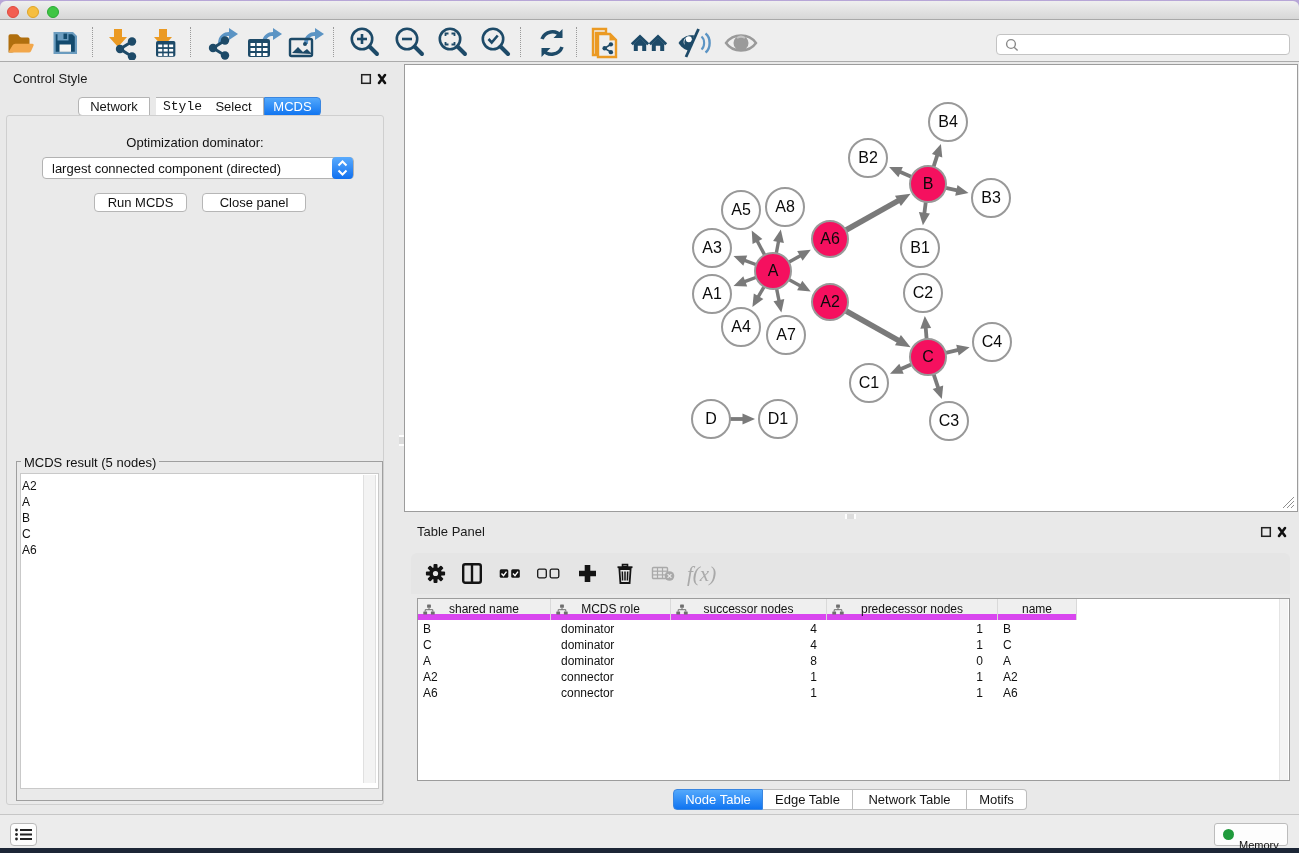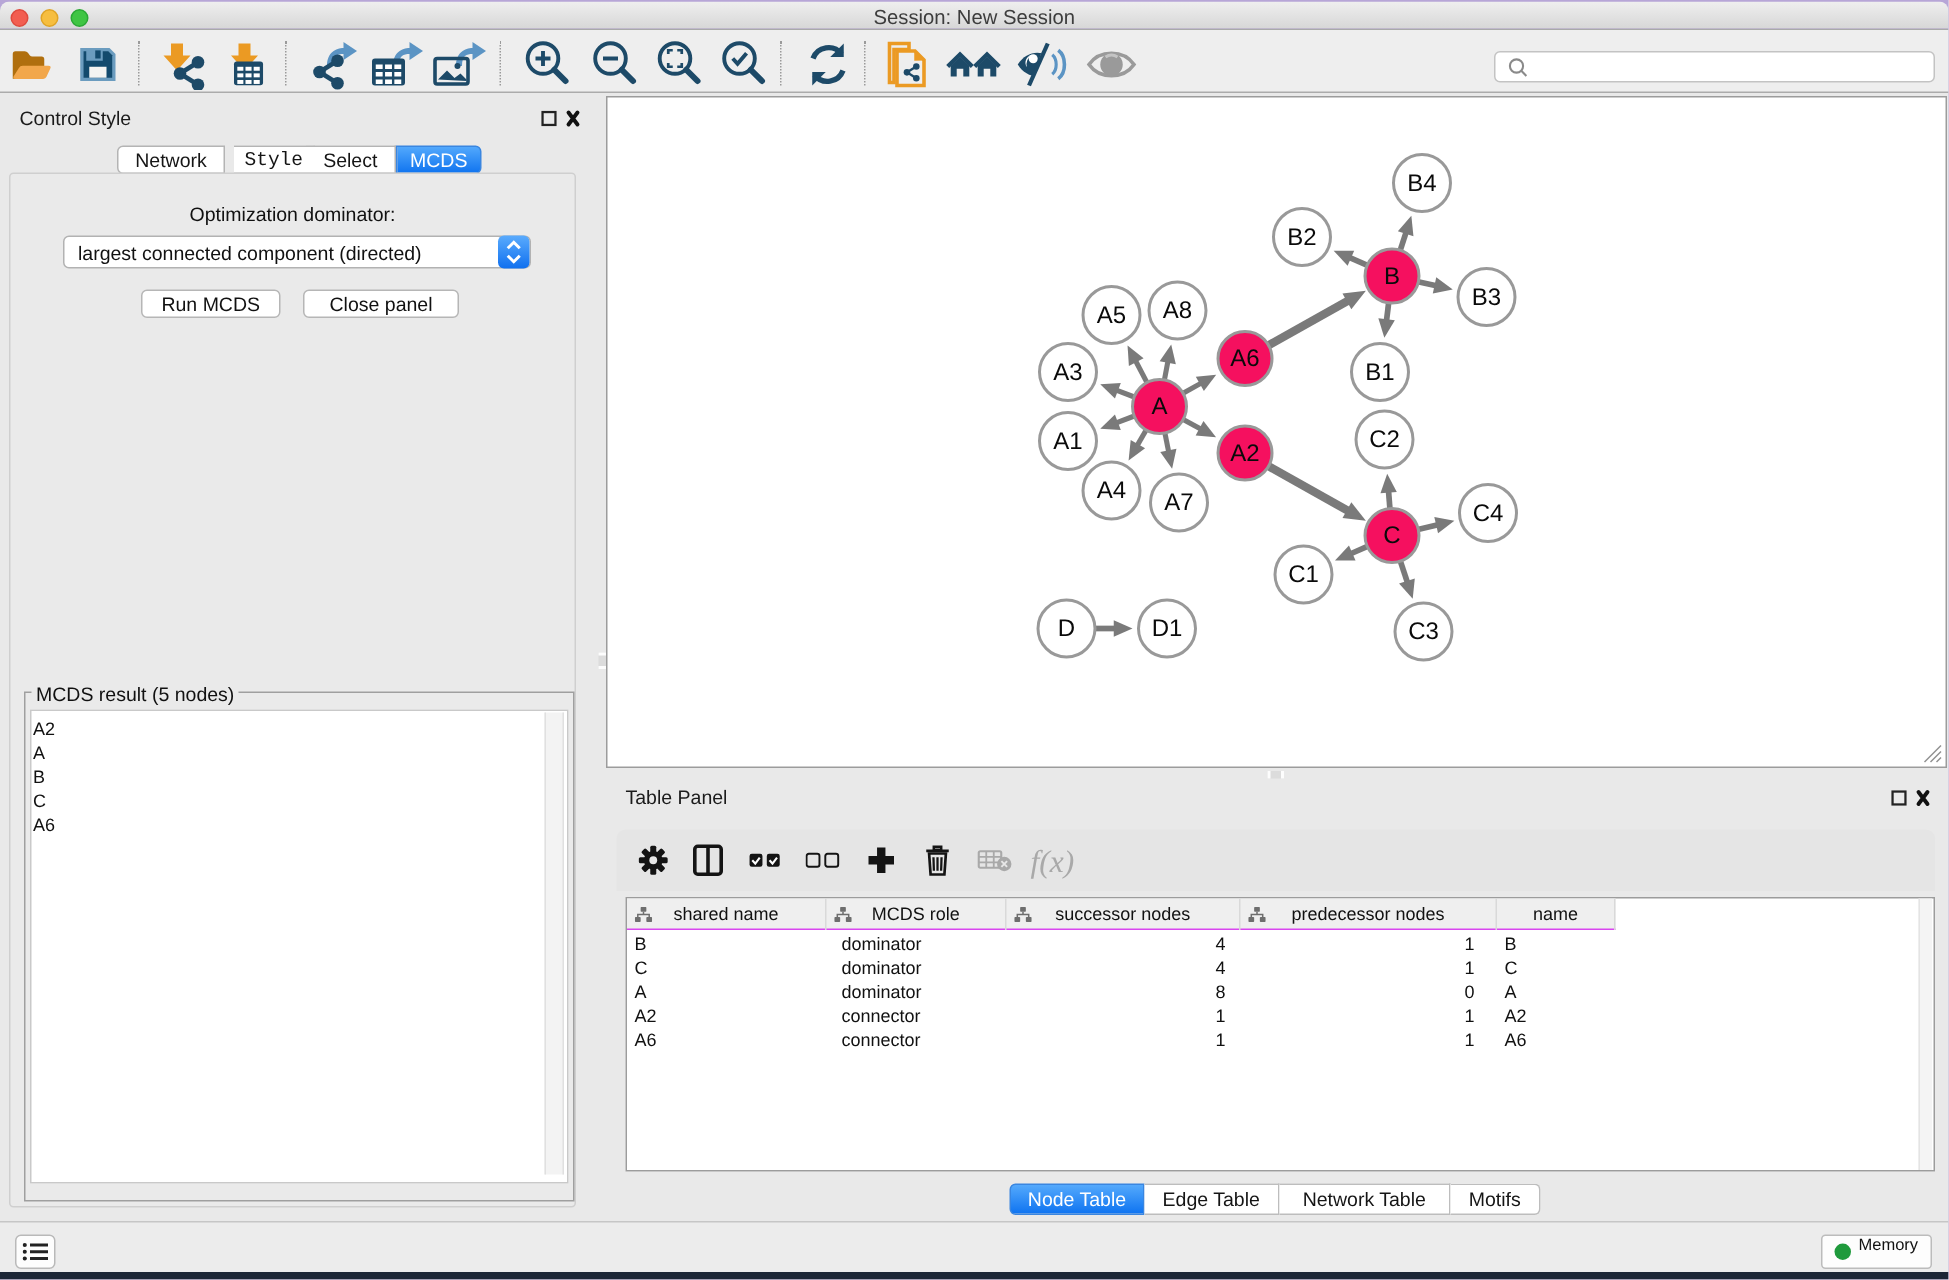--- a/index.html
+++ b/index.html
@@ -58,21 +58,21 @@
   font-weight:bold; color:#333; }
 #graph { position:absolute; left:2px; top:22px; }
 
 
 #tp-title { position:absolute; left:417px; top:524px; font-size:13px; color:#1b1b1b; }
 #tp-toolbar { position:absolute; left:411px; top:553px; width:879px; height:41px;
   background:#e5e5e5; border-radius:6px 6px 0 0; }
 #tp-table { position:absolute; left:417px; top:598px; width:873px; height:183px;
   background:#fff; border:1px solid #9c9c9c; }
 #tp-head { position:absolute; left:0; top:0; width:659px; height:21px; background:#efefef;
-  border-bottom:1px solid #d946ef; }
+  border-bottom:6px solid #d946ef; }
 .th { position:absolute; top:0; height:21px; border-right:1px solid #d9d9d9; font-size:12px;
   color:#111; text-align:center; line-height:20px; }
 .tr { position:absolute; font-size:12px; color:#111; height:16px; line-height:16px; }
 
 
 .btab { position:absolute; top:789px; height:21px; background:#fff; border:1px solid #bdbdbd;
   font-size:13px; color:#151515; text-align:center; line-height:20px; }
 .btab.sel { background:linear-gradient(#54a9fc,#0f74f1); color:#fff; border-color:#3a86e0; }
 
 #statusbar { position:absolute; left:0; top:814px; width:1299px; height:34px;
@@ -83,21 +83,20 @@
   border:1px solid #bcbcbc; border-radius:3px; font-size:11px; color:#111; }
 #deskbottom { position:absolute; left:0; top:848px; width:1299px; height:5px; background:#1c2636; }
 </style>
 </head>
 <body>
 
 <div id="titlebar">
   <div class="tl" style="left:7px; background:#f25e51; border:1px solid #df4a3e;"></div>
   <div class="tl" style="left:27px; background:#f6be40; border:1px solid #e0a426;"></div>
   <div class="tl" style="left:47px; background:#3fc544; border:1px solid #2aa835;"></div>
-  <div id="title-text">Session: New Session</div>
 </div>
 
 <div id="toolbar">
   <div class="tbsep" style="left:92px;"></div>
     <div class="tbsep" style="left:190px;"></div>
     <div class="tbsep" style="left:333px;"></div>
     <div class="tbsep" style="left:520px;"></div>
     <div class="tbsep" style="left:576px;"></div>
 <div class="tbi" style="left:6px; top:6px;"><svg width="34" height="34" viewBox="0 0 34 34">
 <path d="M2.5 26.5 V10 Q2.5 8.2 4.3 8.2 L10.5 8.2 Q11.8 8.2 12.6 9.2 L13.8 10.8 Q14.5 11.6 15.6 11.6 L22 11.6 Q23.5 11.7 23.5 13.2 L23.5 22 L6 26.5 Z" fill="#b06f0e"></path>
@@ -538,16 +537,16 @@
       <circle cx="1.5" cy="2" r="1.4" fill="#222"></circle>
         <rect x="5" y="1" width="12" height="2" fill="#222"></rect>
       <circle cx="1.5" cy="6.5" r="1.4" fill="#222"></circle>
         <rect x="5" y="5.5" width="12" height="2" fill="#222"></rect>
       <circle cx="1.5" cy="11" r="1.4" fill="#222"></circle>
         <rect x="5" y="10" width="12" height="2" fill="#222"></rect>
     </svg>
   </div>
   <div id="membtn">
     <span style="position:absolute;left:8px;top:5px;width:11px;height:11px;border-radius:50%;background:#1f9a3c;"></span>
-    <span style="position:absolute;left:24px;top:0;">Memory</span>
+    <span style="position:absolute;left:24px;top:15px;">Memory</span>
   </div>
 </div>
 <div id="deskbottom"></div>
 
 </body></html>

